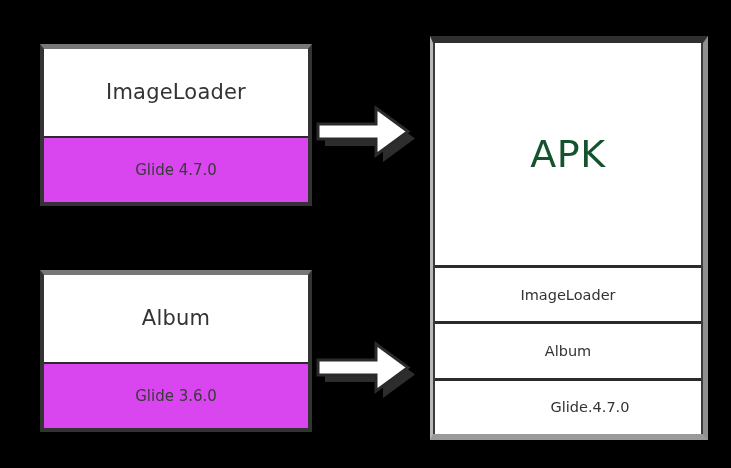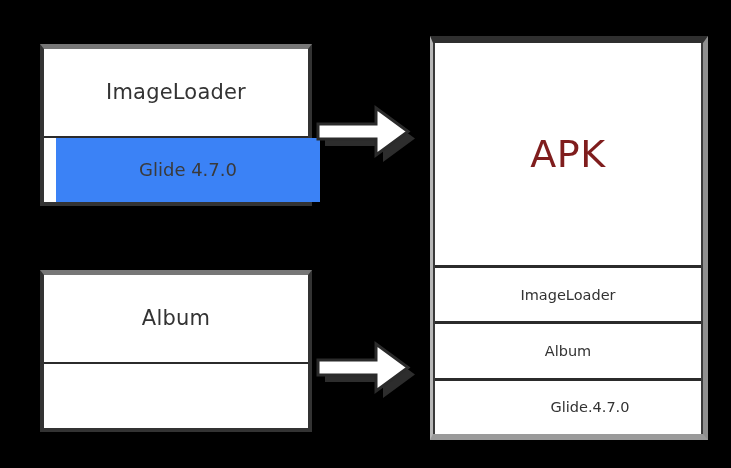--- a/index.html
+++ b/index.html
@@ -40,28 +40,27 @@
     justify-content: center;
     color: #333333;
     font-size: 21px;
     letter-spacing: 0.2px;
     white-space: nowrap;
   }
   .module-box .m-sub {
     box-sizing: border-box;
     width: 100%;
     height: 42%;
-    background: #3b82f6;
+    background: #d946ef;
     display: flex;
     align-items: center;
     justify-content: center;
     color: #3a3a3a;
-    font-size: 18px;
+    font-size: 15px;
     white-space: nowrap;
-    margin-left: 12px;
   }
 
   
   .apk-box {
     position: absolute;
     box-sizing: border-box;
     background: #ffffff;
     border-left: 3px solid #b7b7b7;
     border-right: 5px solid #8f8f8f;
     border-top: 7px solid #2f2f2f;
@@ -77,21 +76,21 @@
     display: flex;
     flex-direction: column;
   }
   .apk-head {
     box-sizing: border-box;
     flex: 0 0 57.5%;
     border-bottom: 3px solid #2b2b2b;
     display: flex;
     align-items: center;
     justify-content: center;
-    color: #7f1d1d;
+    color: #14532d;
     font-size: 38px;
     letter-spacing: 0.5px;
     white-space: nowrap;
   }
   .apk-row {
     box-sizing: border-box;
     flex: 1 1 0;
     border-bottom: 3px solid #2b2b2b;
     display: flex;
     align-items: center;
@@ -119,20 +118,21 @@
 
 <div id="canvas">
 
   <div class="module-box" style="left:40px; top:44px; width:272px; height:162px;">
     <div class="m-title">ImageLoader</div>
     <div class="m-sub">Glide 4.7.0</div>
   </div>
 
   <div class="module-box" style="left:40px; top:270px; width:272px; height:162px;">
     <div class="m-title">Album</div>
+    <div class="m-sub">Glide 3.6.0</div>
   </div>
 
   <div class="arrow" style="left:318px; top:108px; width:100px; height:62px;">
     <svg width="100" height="62" viewBox="0 0 100 62" aria-hidden="true">
       <g transform="translate(7,7)">
         <path d="M0,16 L58,16 L58,0 L90,23.5 L58,47 L58,31 L0,31 Z" fill="#2f2f2f" opacity="0.95"></path>
       </g>
       <g>
         <path d="M0,16 L58,16 L58,0 L90,23.5 L58,47 L58,31 L0,31 Z" fill="#ffffff" stroke="#2b2b2b" stroke-width="3" stroke-linejoin="miter"></path>
       </g>

